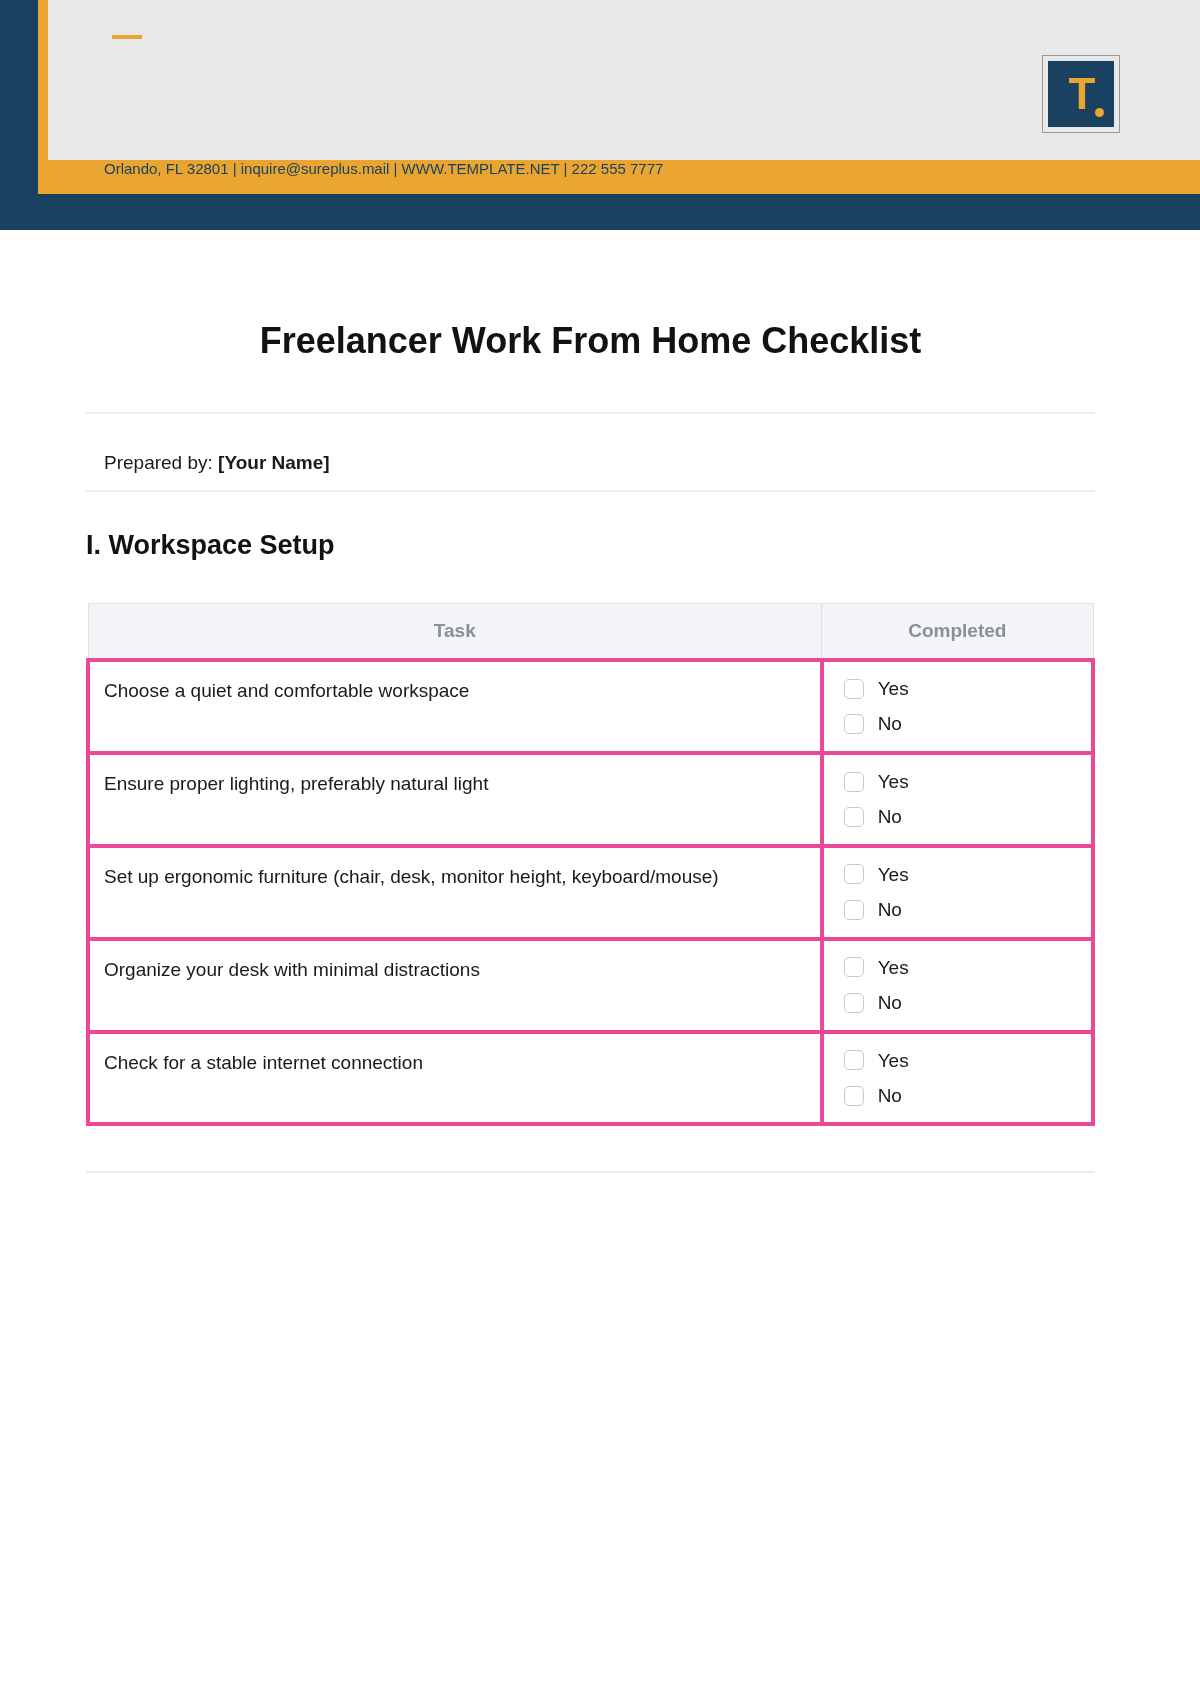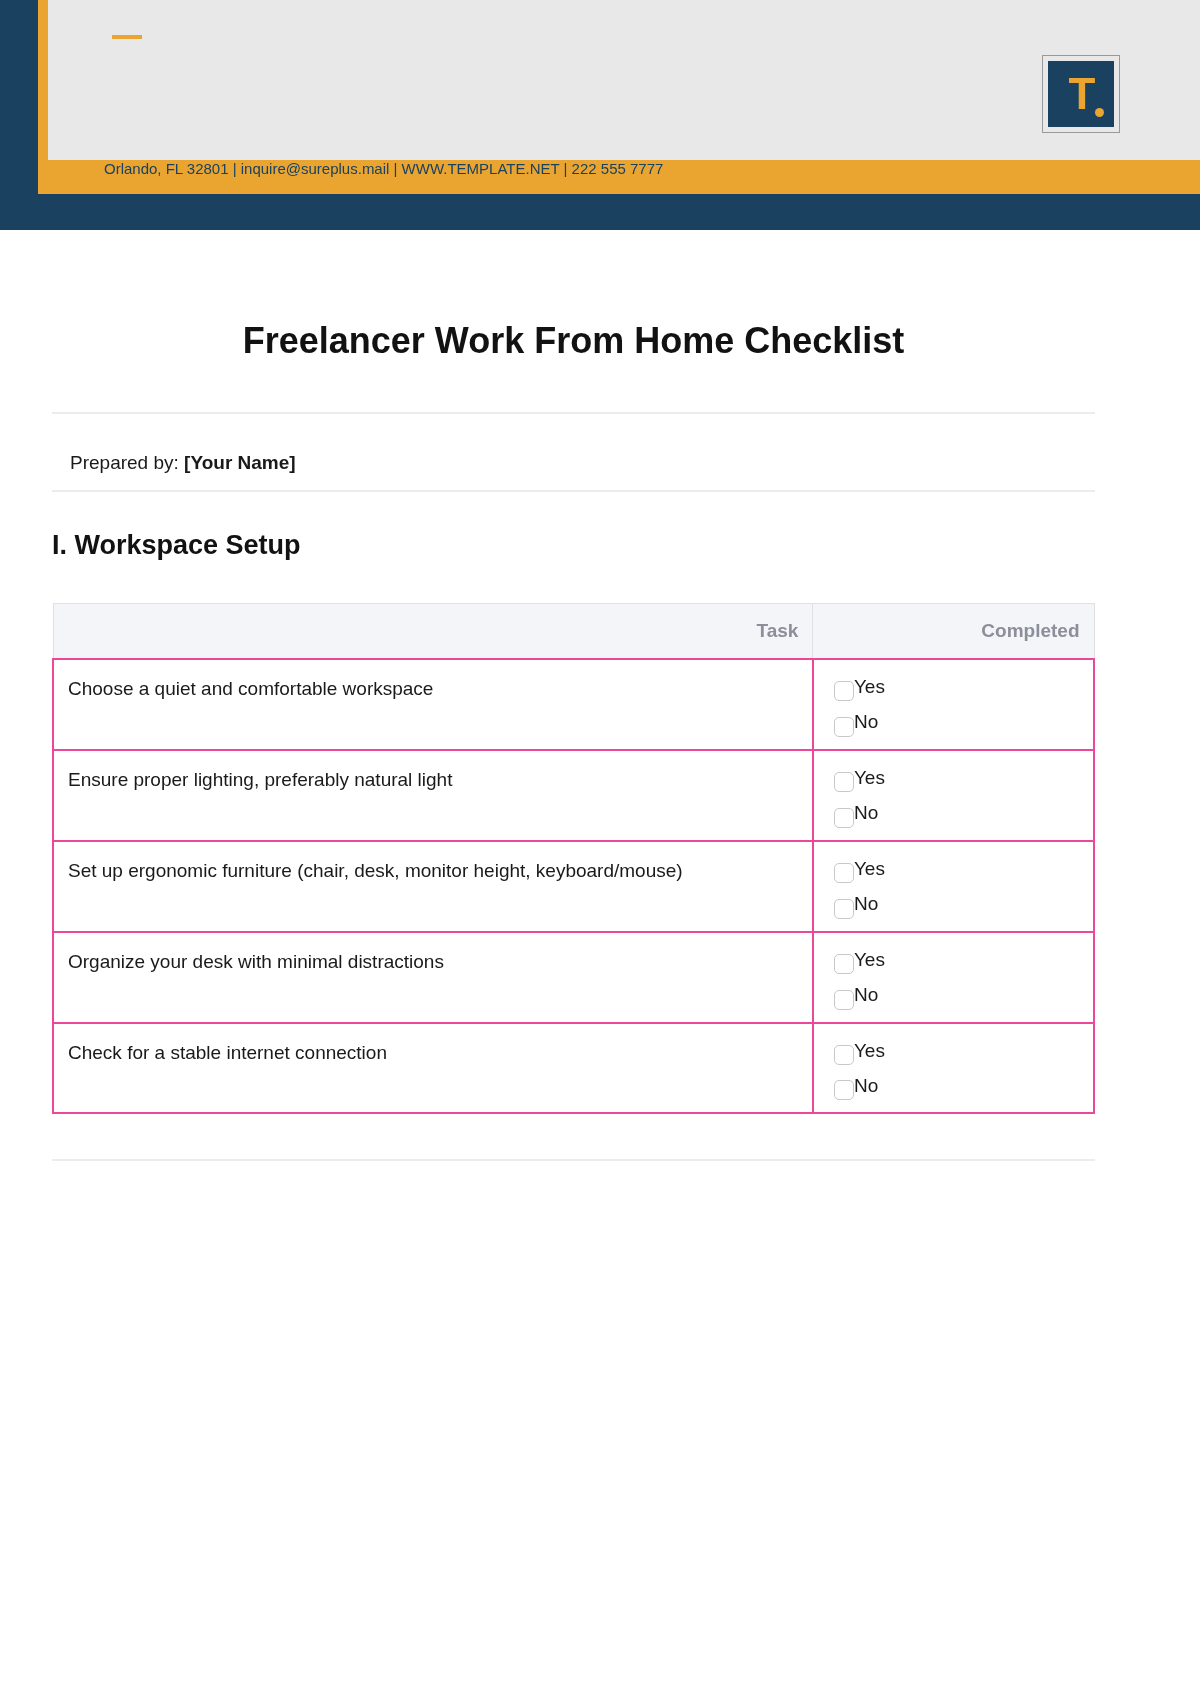--- a/index.html
+++ b/index.html
@@ -94,21 +94,21 @@
     }
     .bottom-band {
       position: absolute;
       left: 0;
       right: 0;
       top: 194px;
       height: 36px;
       background: #1a4260;
     }
     .content {
-      padding: 90px 105px 40px 52px;
+      padding: 90px 105px 40px 86px;
     }
     .title {
       font-size: 36px;
       font-weight: 700;
       text-align: center;
       margin-bottom: 50px;
       color: #121212;
     }
     .divider {
       border: none;
@@ -139,38 +139,39 @@
       border-collapse: collapse;
       margin-bottom: 45px;
     }
     th {
       background: #f3f5f9;
       color: #8a8f99;
       font-weight: 700;
       font-size: 19px;
       padding: 16px 14px;
       border: 1px solid #e0e0e0;
-      text-align: right;
+      text-align: center;
     }
     th.task-col { width: 73%; }
     th.comp-col { width: 27%; }
     td {
-      border: 2px solid #ec4899;
+      border: 4px solid #ec4899;
       padding: 14px 14px;
       font-size: 19px;
       vertical-align: top;
       line-height: 1.55;
       color: #1a1a1a;
     }
     .check-cell {
       padding: 12px 20px;
     }
     .check-option {
       display: flex;
-      align-items: flex-end;
+      align-items: center;
+      gap: 14px;
       margin-bottom: 6px;
     }
     .check-option:last-child { margin-bottom: 0; }
     .checkbox {
       width: 20px;
       height: 20px;
       border: 1.5px solid #c8c8c8;
       border-radius: 5px;
       flex-shrink: 0;
     }

